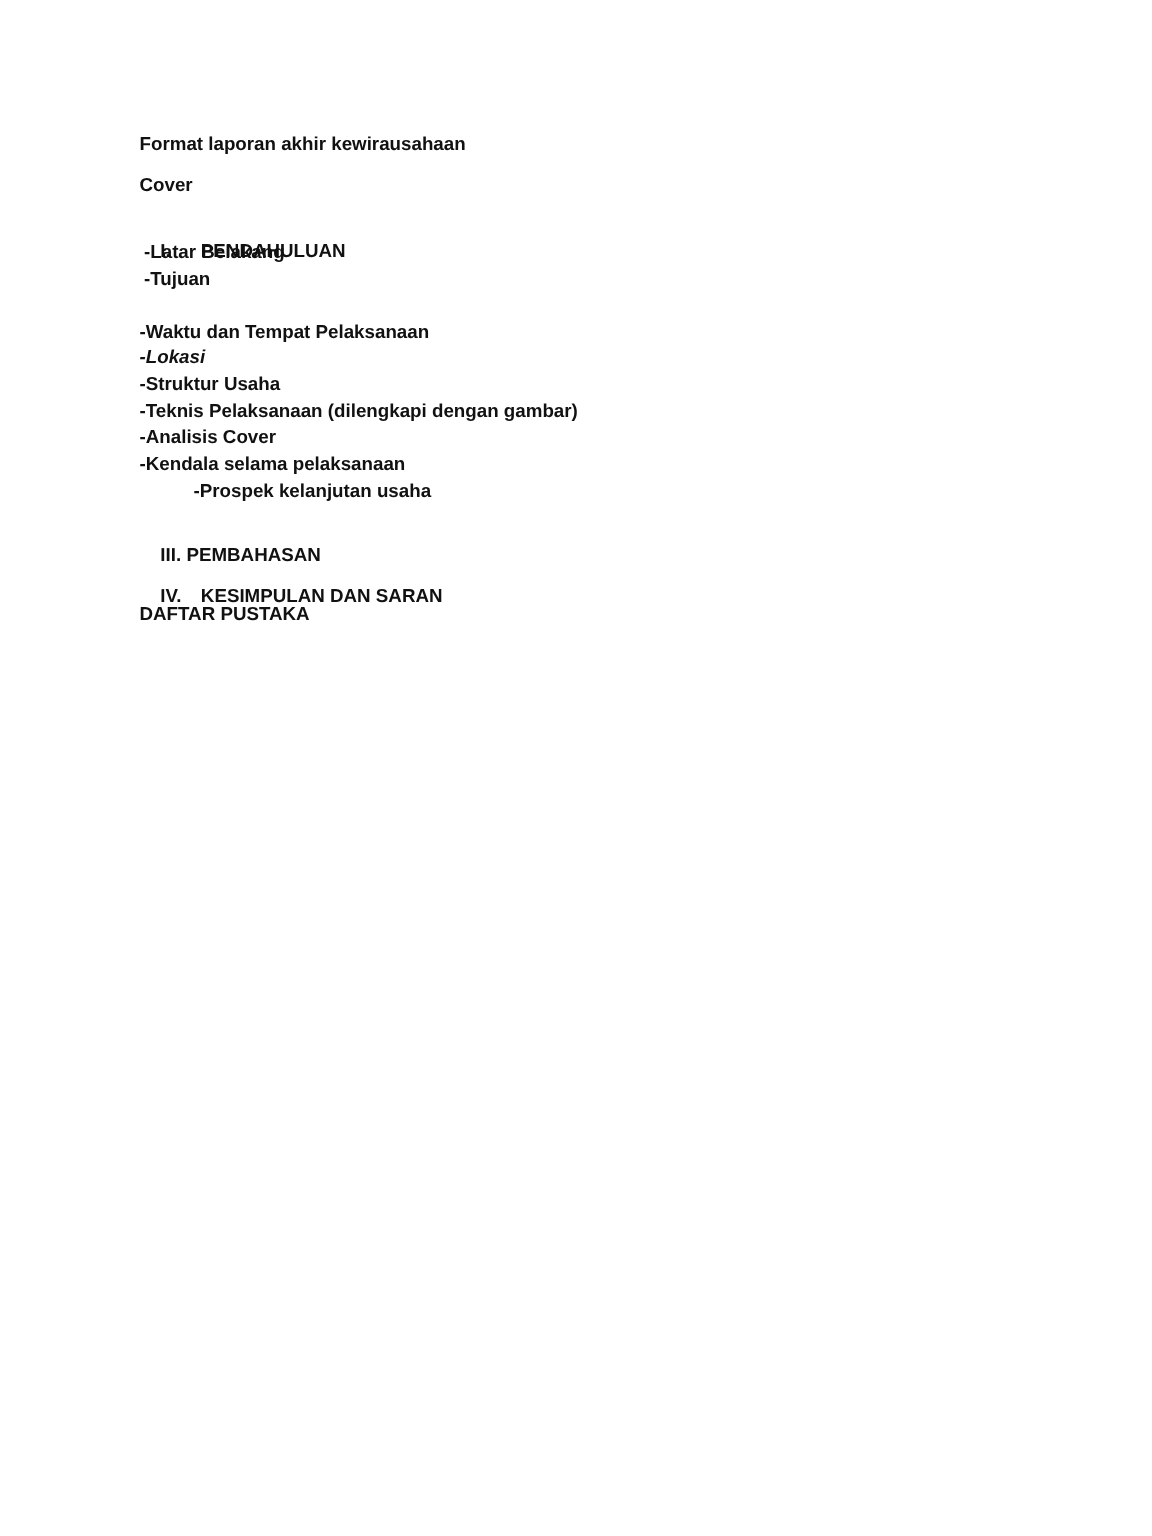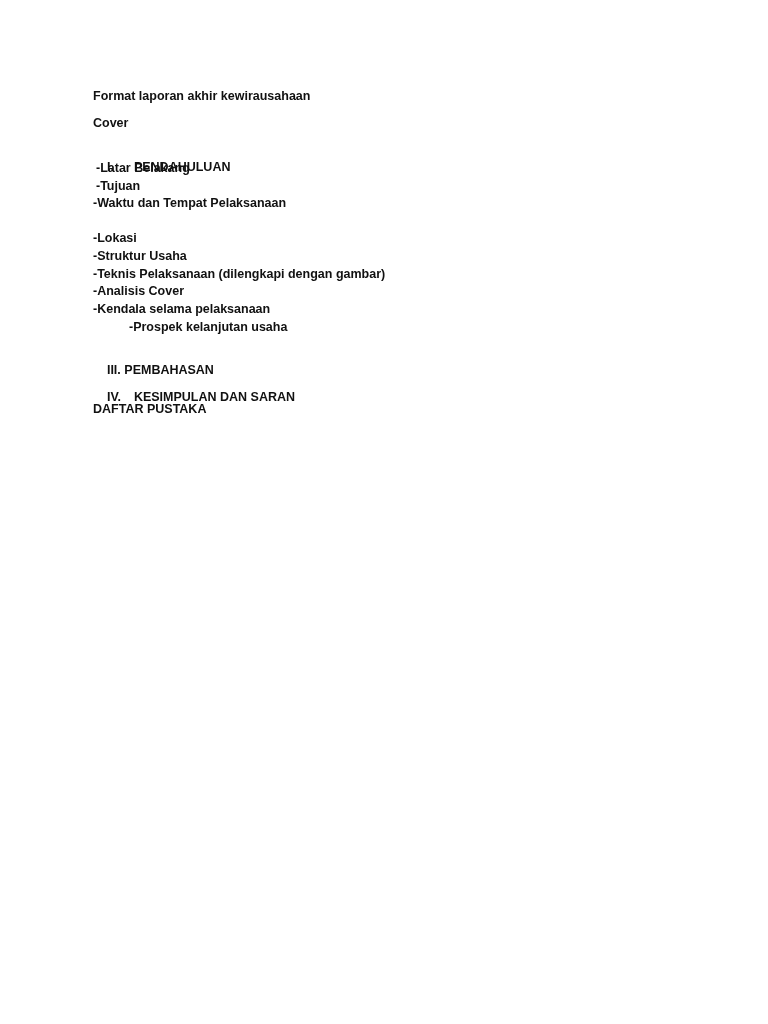--- a/index.html
+++ b/index.html
@@ -43,22 +43,22 @@
   <div class="line" style="top:88px;">Format laporan akhir kewirausahaan</div>
 
   <div class="line" style="top:115px;">Cover</div>
 
   <div class="line" style="top:143px;">
     <span class="num" style="width:27px;">I.</span><span>PENDAHULUAN</span>
   </div>
   <div class="line indent1" style="top:160px;">-Latar Belakang</div>
   <div class="line indent1" style="top:178px;">-Tujuan</div>
 
-  <div class="line" style="top:195px;">-Waktu dan Tempat Pelaksanaan</div>
-  <div class="line" style="top:230px;">-Lokasi</div>
+  <div class="line" style="top:213px;">-Waktu dan Tempat Pelaksanaan</div>
+  <div class="line" style="top:230px;font-style:italic;">-Lokasi</div>
   <div class="line" style="top:248px;">-Struktur Usaha</div>
   <div class="line" style="top:266px;">-Teknis Pelaksanaan (dilengkapi dengan gambar)</div>
   <div class="line" style="top:283px;">-Analisis Cover</div>
   <div class="line" style="top:301px;">-Kendala selama pelaksanaan</div>
   <div class="line" style="top:319px;margin-left:36px;">-Prospek kelanjutan usaha</div>
 
   <div class="line" style="top:373px;">
     <span class="num" style="width:27px;">IV.</span><span>KESIMPULAN DAN SARAN</span>
   </div>
 

